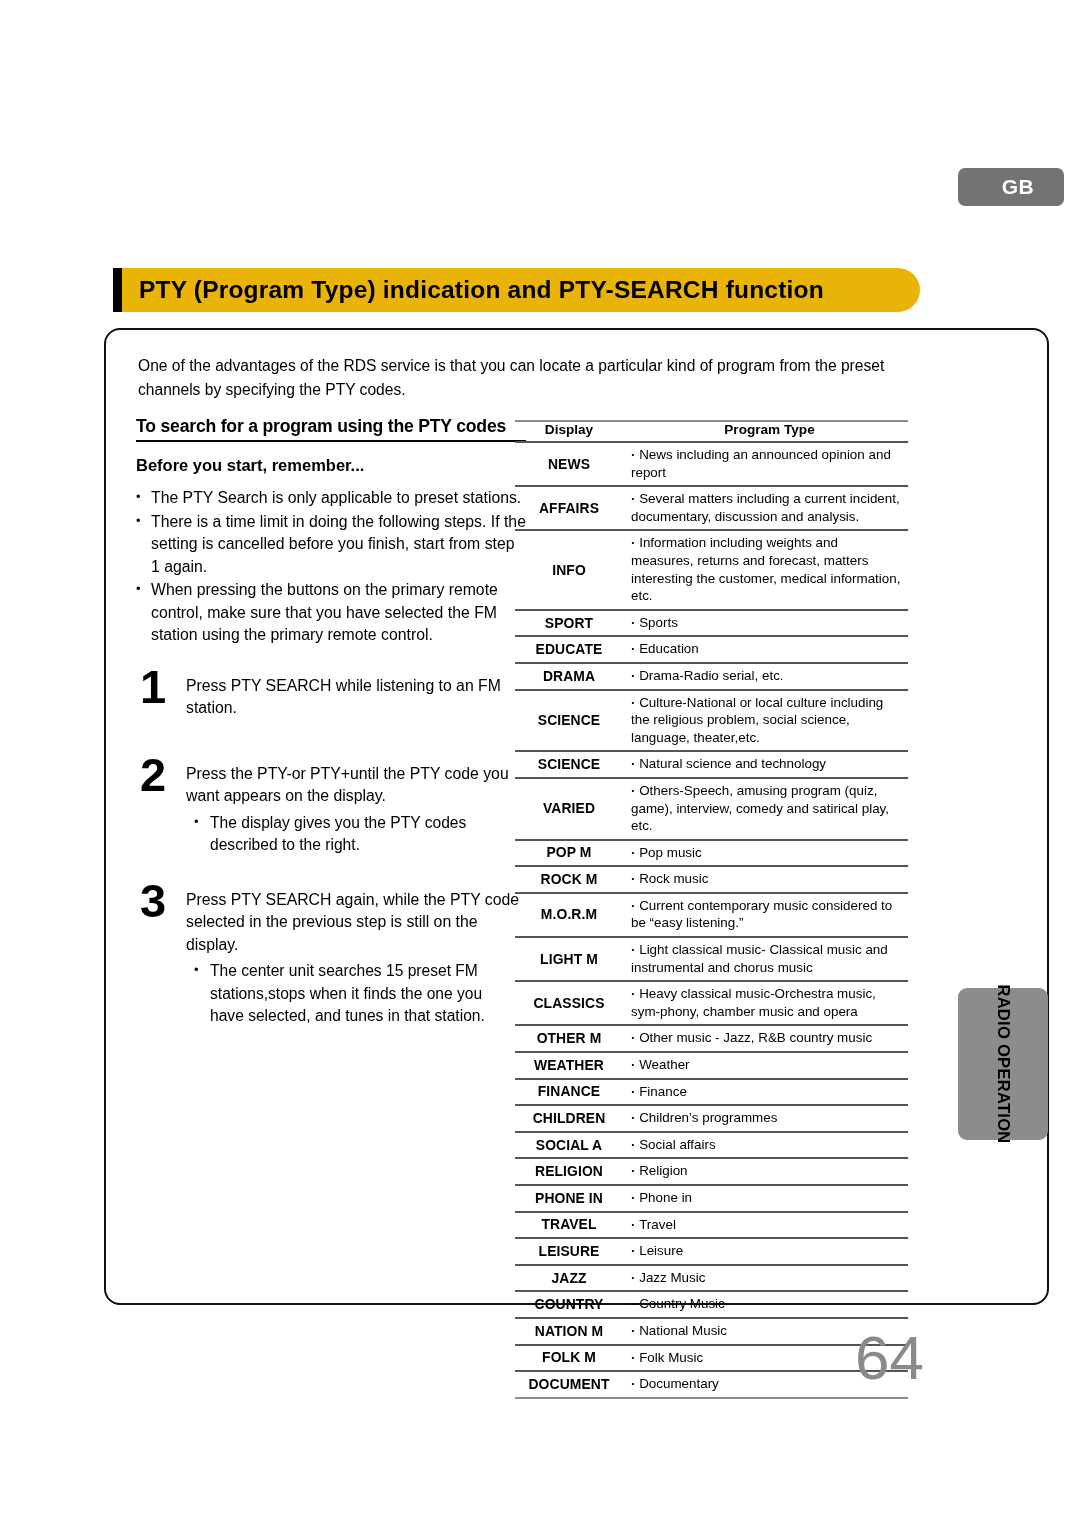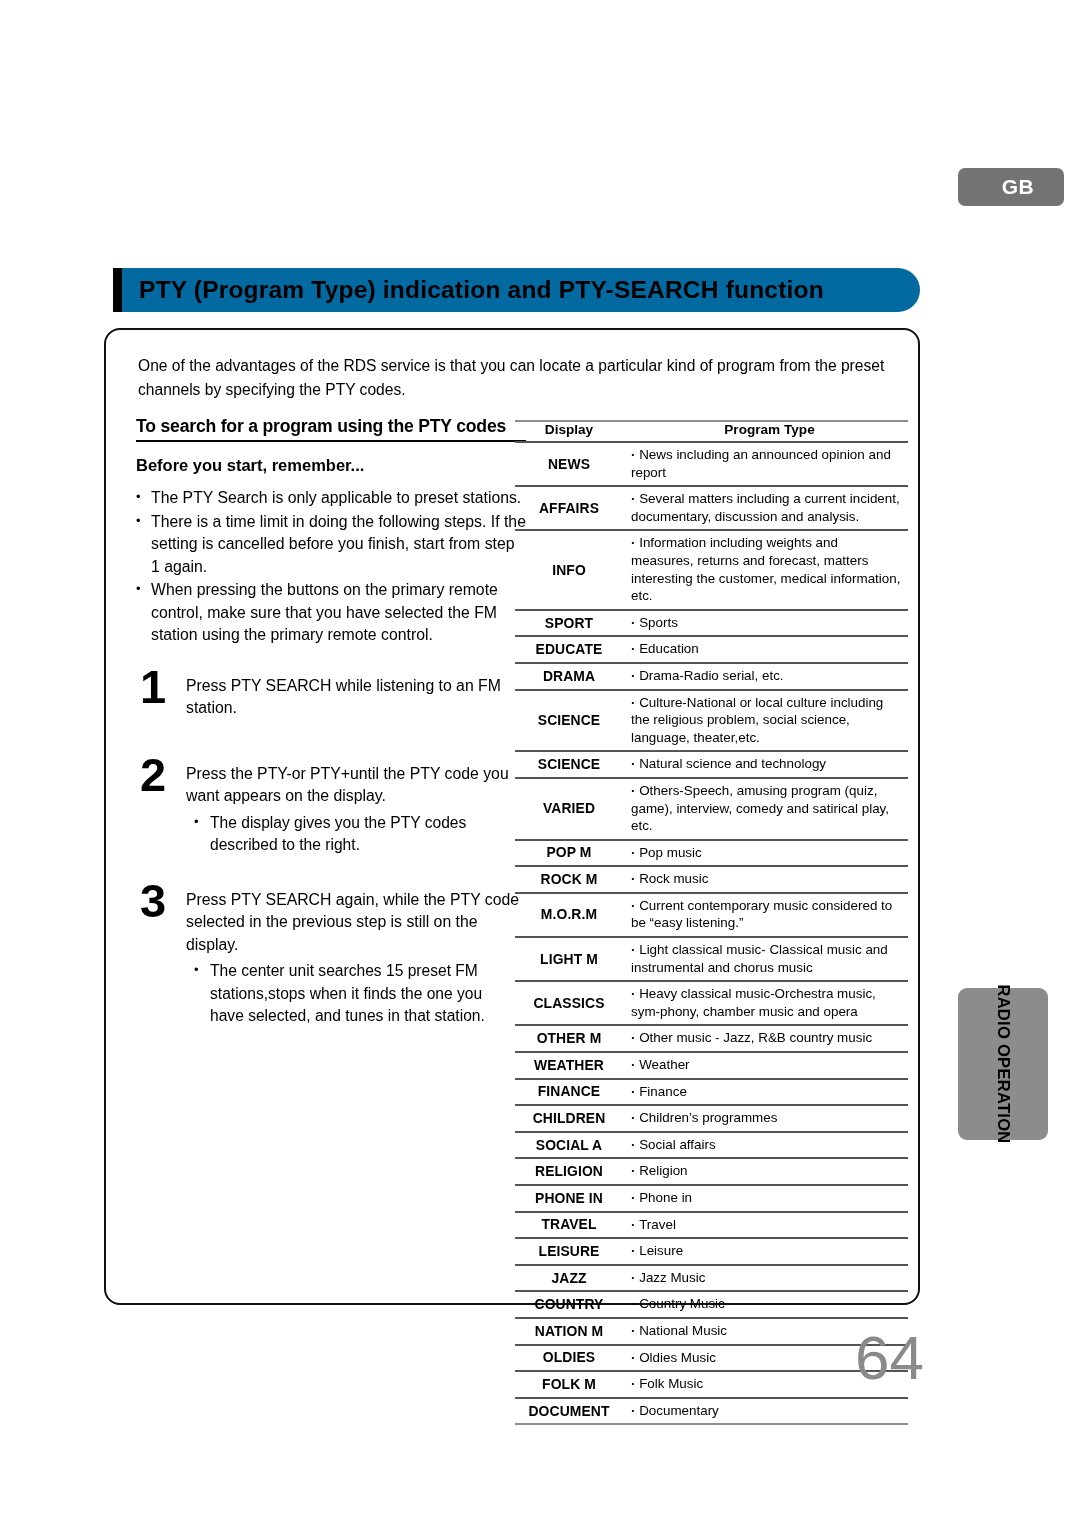--- a/index.html
+++ b/index.html
@@ -35,21 +35,21 @@
     padding-left: 14px;
   }
 
   
   .header-bar {
     position: absolute;
     left: 113px;
     top: 268px;
     width: 807px;
     height: 44px;
-    background: #0369a1;
+    background: #eab308;
     border-radius: 0 22px 22px 0;
     display: flex;
     align-items: center;
   }
   .header-accent {
     position: absolute;
     left: 0;
     top: 0;
     width: 9px;
     height: 44px;
@@ -61,21 +61,21 @@
     font-weight: bold;
     letter-spacing: 0.2px;
     white-space: nowrap;
   }
 
   
   .content-box {
     position: absolute;
     left: 104px;
     top: 328px;
-    width: 816px;
+    width: 945px;
     height: 977px;
     border: 2px solid #111111;
     border-radius: 16px;
     box-sizing: border-box;
   }
 
   .intro {
     position: absolute;
     left: 32px;
     top: 24px;
@@ -423,24 +423,20 @@
         </tr>
         <tr>
           <td class="disp mid">COUNTRY</td>
           <td class="desc"><span class="bul"></span>Country Music</td>
         </tr>
         <tr>
           <td class="disp mid">NATION M</td>
           <td class="desc"><span class="bul"></span>National Music</td>
         </tr>
         <tr>
-          <td class="disp mid">OLDIES</td>
-          <td class="desc"><span class="bul"></span>Oldies Music</td>
-        </tr>
-        <tr>
           <td class="disp mid">FOLK M</td>
           <td class="desc"><span class="bul"></span>Folk Music</td>
         </tr>
         <tr class="last">
           <td class="disp mid">DOCUMENT</td>
           <td class="desc"><span class="bul"></span>Documentary</td>
         </tr>
       </tbody>
   </table>
 

